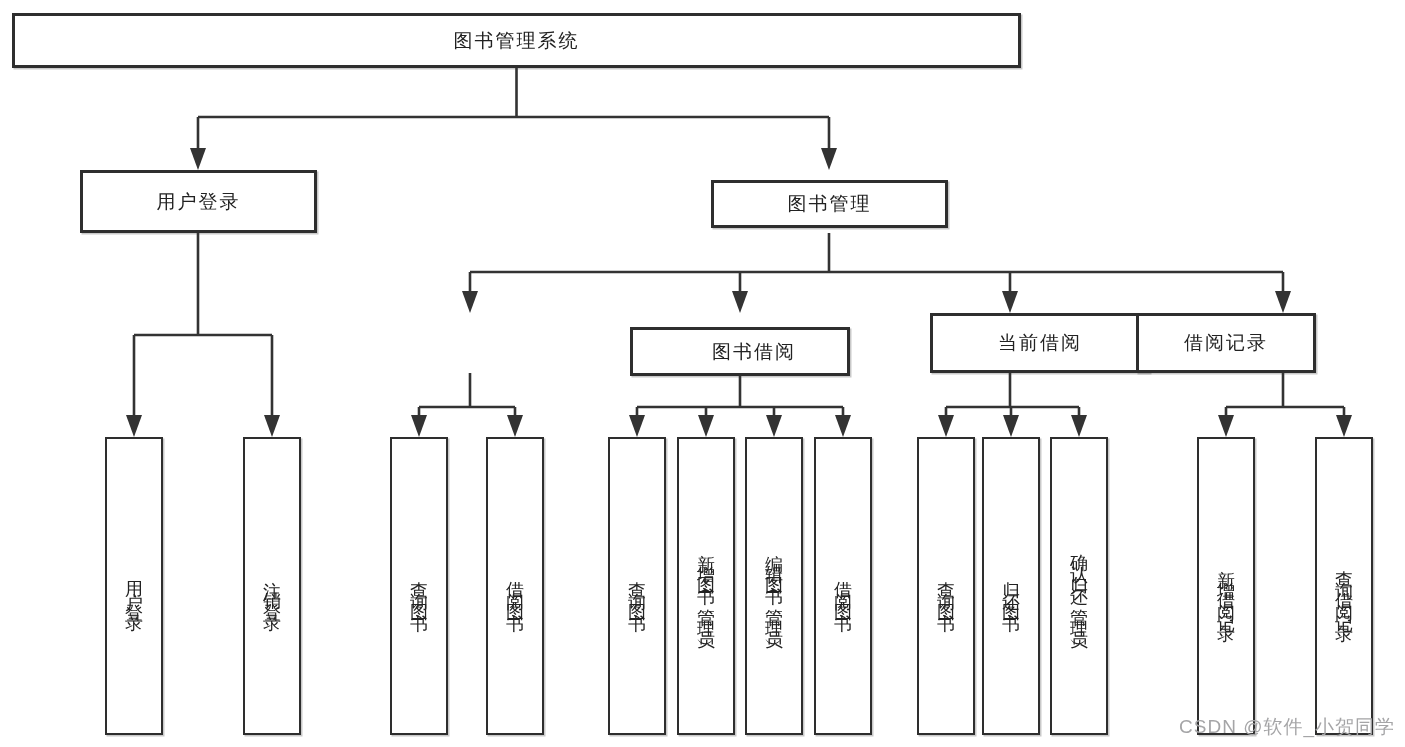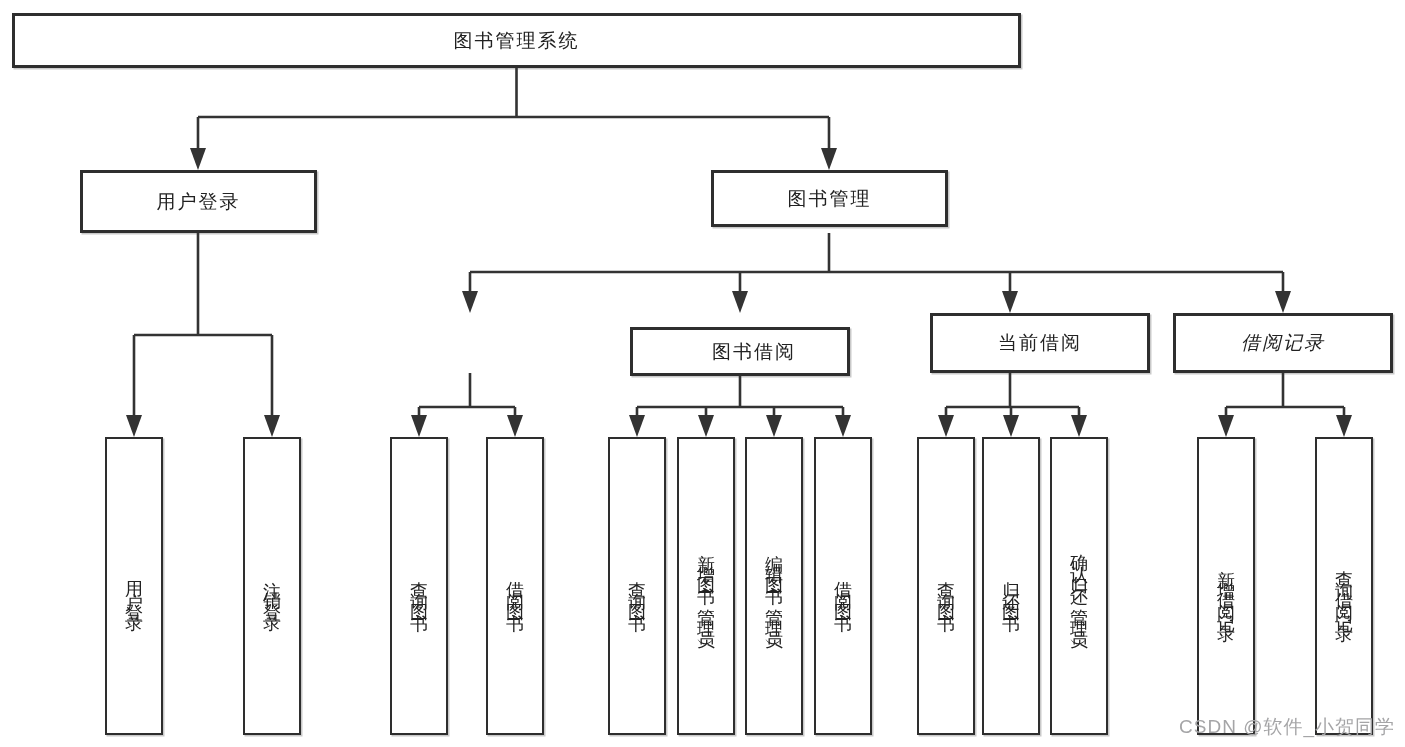--- a/index.html
+++ b/index.html
@@ -39,25 +39,25 @@
     letter-spacing: 11px;
     line-height: 1;
     top: 437px; width: 58px; height: 298px;
     border-width: 2.5px;
     padding-top: 6px;
   }
 
   
   #n-root { left: 12px;  top: 13px;  width: 1009px; height: 55px; }
   #n-b0   { left: 80px;  top: 170px; width: 237px;  height: 63px; }
-  #n-b1   { left: 711px; top: 170px; width: 237px;  height: 57px; }
+  #n-b1   { left: 711px; top: 180px; width: 237px;  height: 48px; }
   #n-m0   { left: 360px;  top: 313px; width: 220px; height: 60px; }
   #n-m1   { left: 630px;  top: 327px; width: 220px; height: 49px; padding-left: 28px; }
   #n-m2   { left: 900px;  top: 313px; width: 220px; height: 60px; margin-left: 30px; }
-  #n-m3   { left: 1173px; top: 313px; width: 220px; height: 60px; font-style: italic; }
+  #n-m3   { left: 1136px; top: 313px; width: 180px; height: 60px; }
   #n-lA0 { left: 105px;  } #n-lA1 { left: 243px;  }
   #n-lB0 { left: 390px;  } #n-lB1 { left: 486px;  }
   #n-lC0 { left: 608px;  } #n-lC1 { left: 677px;  }
   #n-lC2 { left: 745px;  } #n-lC3 { left: 814px;  }
   #n-lD0 { left: 917px;  } #n-lD1 { left: 982px;  }
   #n-lD2 { left: 1050px; }
   #n-lE0 { left: 1197px; } #n-lE1 { left: 1315px; }
 
   #watermark {
     position: absolute;

